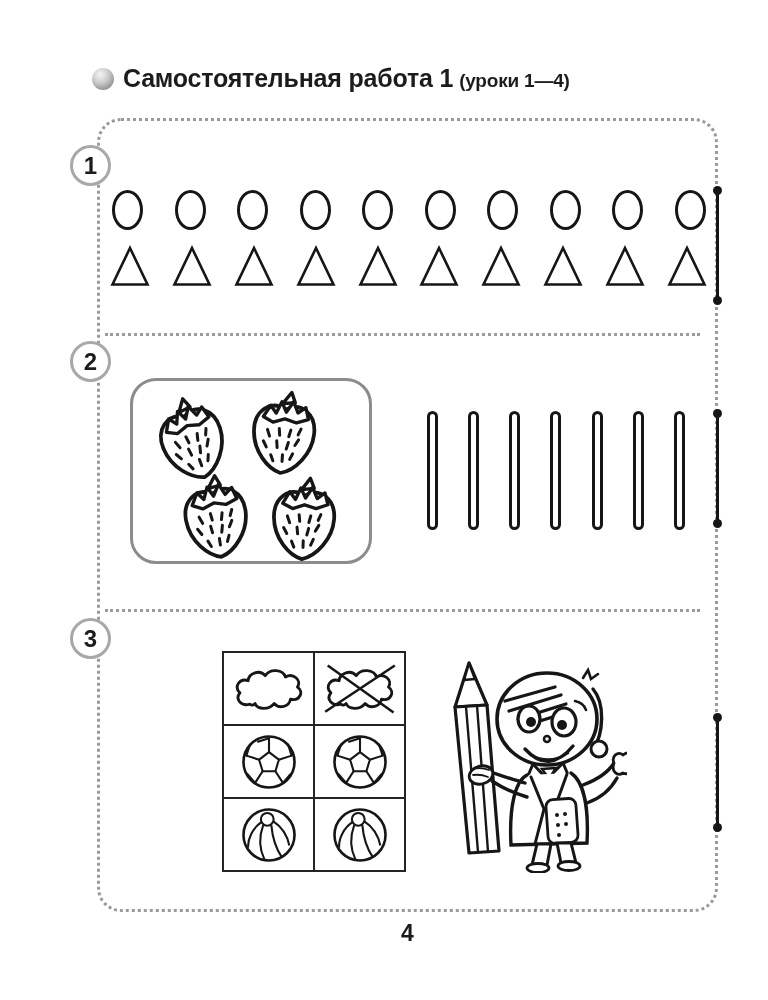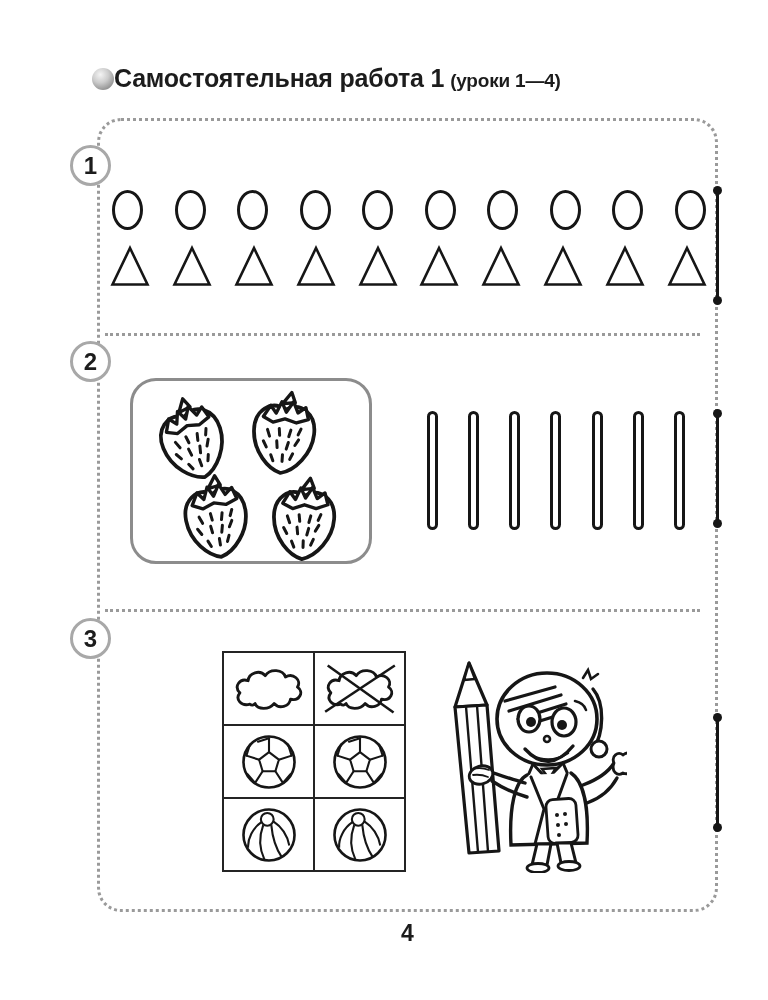--- a/index.html
+++ b/index.html
@@ -2,21 +2,21 @@
 <html><head>
 <meta charset="utf-8">
 <style>
   * { margin:0; padding:0; box-sizing:border-box; }
   html,body { background:#ffffff; }
   body {
     width:768px; height:1000px; position:relative; overflow:hidden;
     font-family:"Liberation Sans", sans-serif; color:#1c1c1c;
   }
   
-  .header { position:absolute; left:92px; top:64px; display:flex; align-items:center; }
+  .header { position:absolute; left:92px; top:64px; display:flex; align-items:center; gap:9px; }
   .bullet {
     width:22px; height:22px; border-radius:50%; flex:none;
     background:radial-gradient(circle at 38% 30%, #f4f4f4 0%, #cccccc 40%, #909090 78%, #7e7e7e 100%);
   }
   .title { font-size:25px; font-weight:bold; letter-spacing:-0.2px; white-space:nowrap; }
   .title .sub { font-size:19px; margin-left:6px; }
 
   
   .frame {
     position:absolute; left:97px; top:118px; width:621px; height:794px;

